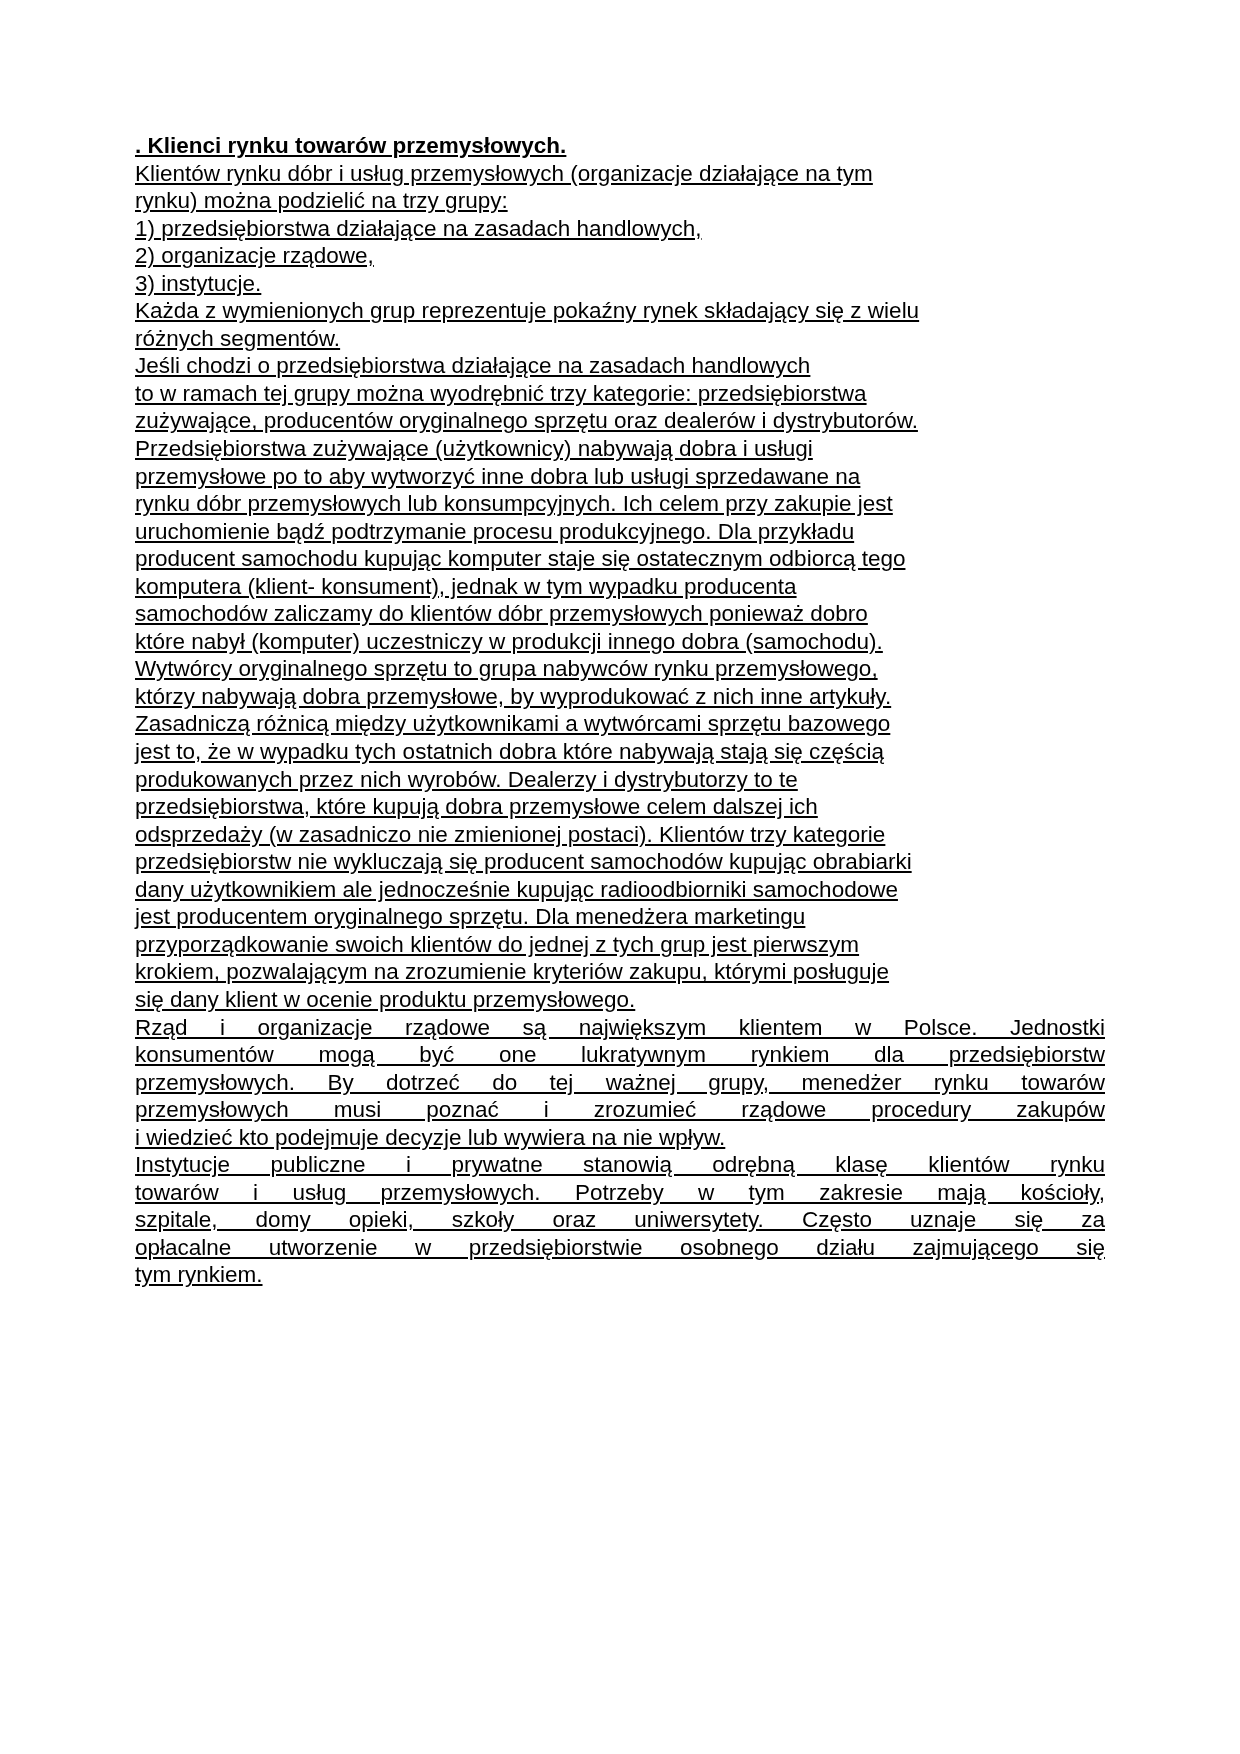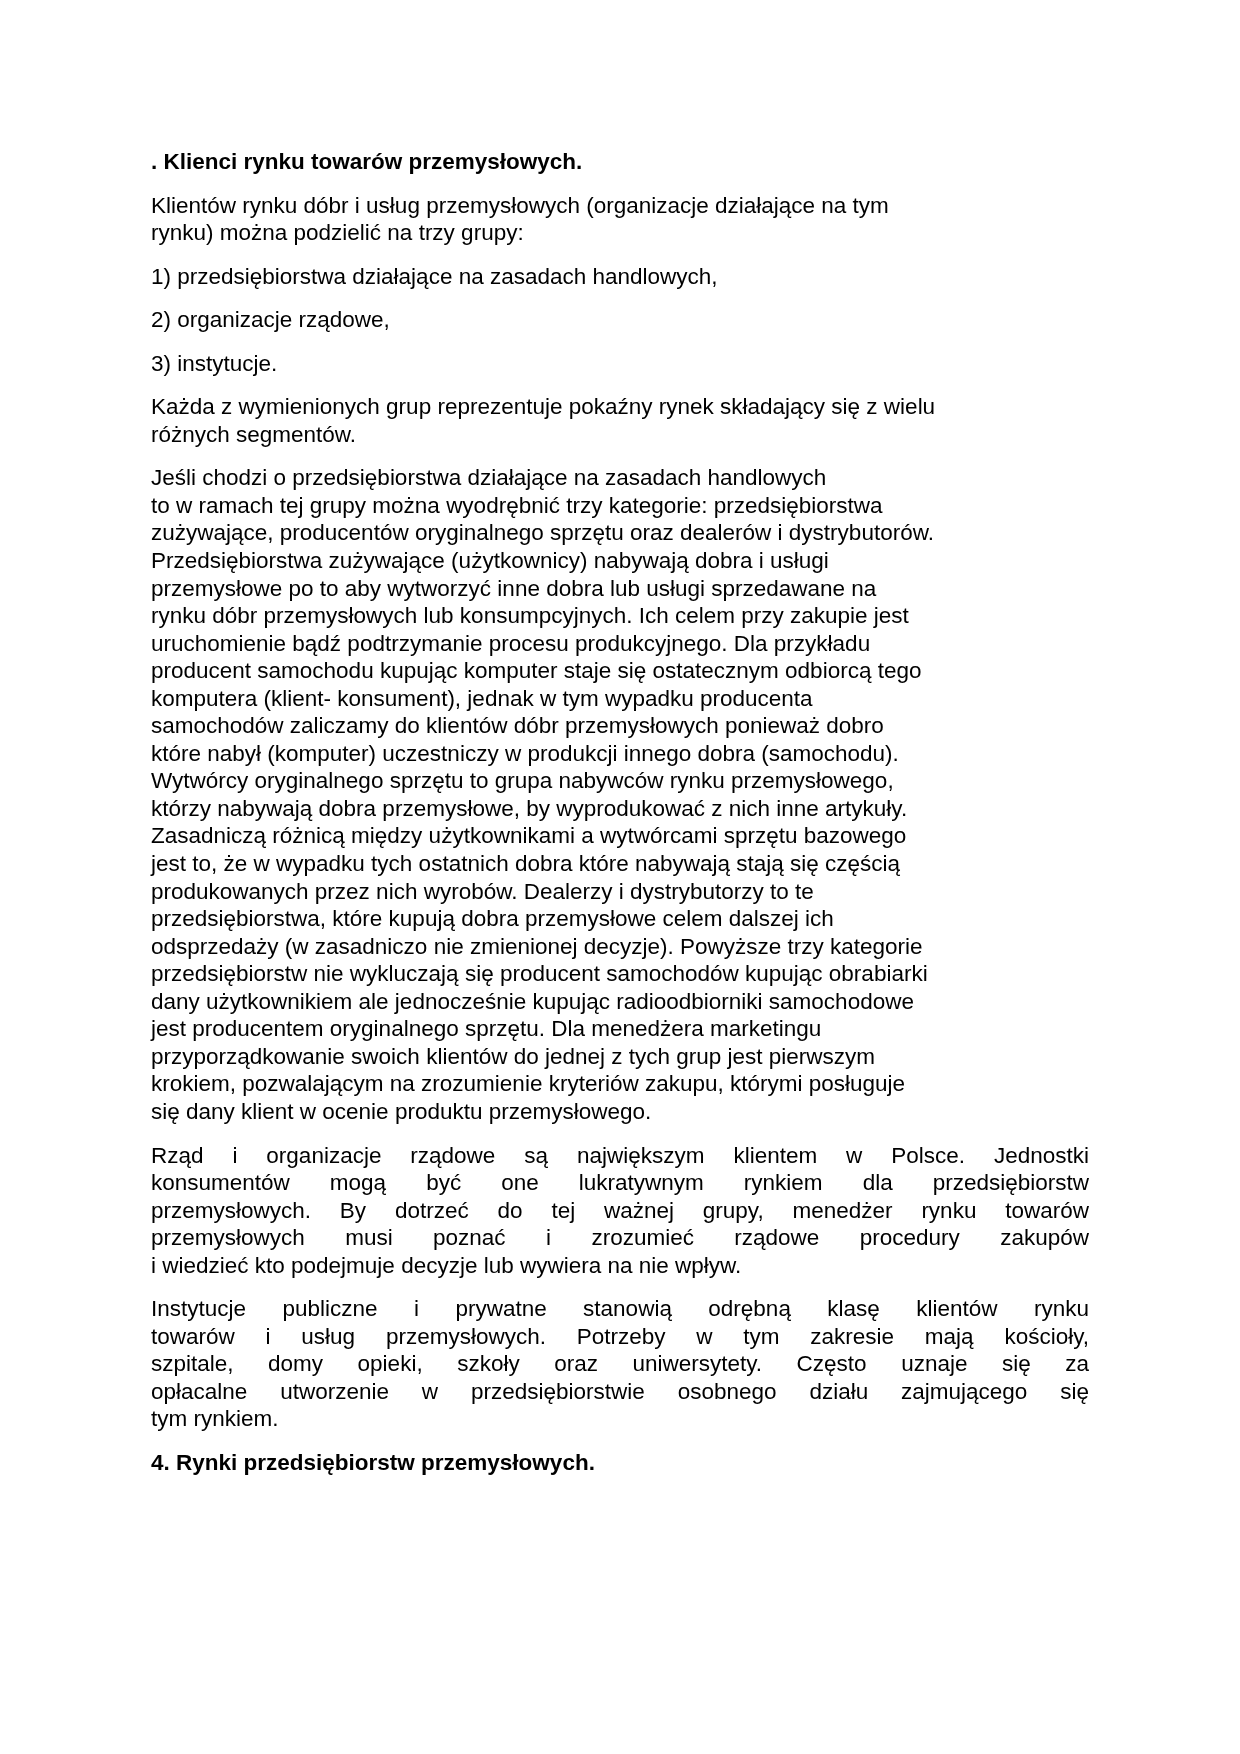--- a/index.html
+++ b/index.html
@@ -16,22 +16,23 @@
   }
   .page {
     box-sizing: border-box;
     width: 1240px;
     height: 1754px;
     padding: 132px 135px 0 135px;
     background: #ffffff;
     overflow: hidden;
   }
   .paragraph {
-    margin: 16px;
+    margin: 0;
     padding: 0;
+    text-decoration: underline;
   }
   .line {
     display: block;
     font-size: 22.5px;
     line-height: 27.55px;
     height: 27.55px;
     white-space: normal;
     overflow: visible;
   }
   .heading .line {
@@ -81,21 +82,21 @@
       <span class="line lastline">producent samochodu kupując komputer staje się ostatecznym odbiorcą tego</span>
       <span class="line lastline">komputera (klient- konsument), jednak w tym wypadku producenta</span>
       <span class="line lastline">samochodów zaliczamy do klientów dóbr przemysłowych ponieważ dobro</span>
       <span class="line lastline">które nabył (komputer) uczestniczy w produkcji innego dobra (samochodu).</span>
       <span class="line lastline">Wytwórcy oryginalnego sprzętu to grupa nabywców rynku przemysłowego,</span>
       <span class="line lastline">którzy nabywają dobra przemysłowe, by wyprodukować z nich inne artykuły.</span>
       <span class="line lastline">Zasadniczą różnicą między użytkownikami a wytwórcami sprzętu bazowego</span>
       <span class="line lastline">jest to, że w wypadku tych ostatnich dobra które nabywają stają się częścią</span>
       <span class="line lastline">produkowanych przez nich wyrobów. Dealerzy i dystrybutorzy to te</span>
       <span class="line lastline">przedsiębiorstwa, które kupują dobra przemysłowe celem dalszej ich</span>
-      <span class="line lastline">odsprzedaży (w zasadniczo nie zmienionej decyzje). Powyższe trzy kategorie</span>
+      <span class="line lastline">odsprzedaży (w zasadniczo nie zmienionej postaci). Klientów trzy kategorie</span>
       <span class="line lastline">przedsiębiorstw nie wykluczają się producent samochodów kupując obrabiarki</span>
       <span class="line lastline">dany użytkownikiem ale jednocześnie kupując radioodbiorniki samochodowe</span>
       <span class="line lastline">jest producentem oryginalnego sprzętu. Dla menedżera marketingu</span>
       <span class="line lastline">przyporządkowanie swoich klientów do jednej z tych grup jest pierwszym</span>
       <span class="line lastline">krokiem, pozwalającym na zrozumienie kryteriów zakupu, którymi posługuje</span>
       <span class="line lastline">się dany klient w ocenie produktu przemysłowego.</span>
     </div>
     <div class="paragraph body">
       <span class="line jline">Rząd i organizacje rządowe są największym klientem w Polsce. Jednostki</span>
       <span class="line jline">konsumentów mogą być one lukratywnym rynkiem dla przedsiębiorstw</span>
@@ -103,16 +104,13 @@
       <span class="line jline">przemysłowych musi poznać i zrozumieć rządowe procedury zakupów</span>
       <span class="line lastline">i wiedzieć kto podejmuje decyzje lub wywiera na nie wpływ.</span>
     </div>
     <div class="paragraph body">
       <span class="line jline">Instytucje publiczne i prywatne stanowią odrębną klasę klientów rynku</span>
       <span class="line jline">towarów i usług przemysłowych. Potrzeby w tym zakresie mają kościoły,</span>
       <span class="line jline">szpitale, domy opieki, szkoły oraz uniwersytety. Często uznaje się za</span>
       <span class="line jline">opłacalne utworzenie w przedsiębiorstwie osobnego działu zajmującego się</span>
       <span class="line lastline">tym rynkiem.</span>
     </div>
-    <div class="paragraph heading">
-      <span class="line lastline">4. Rynki przedsiębiorstw przemysłowych.</span>
-    </div>
   </div>
 
 </body></html>

